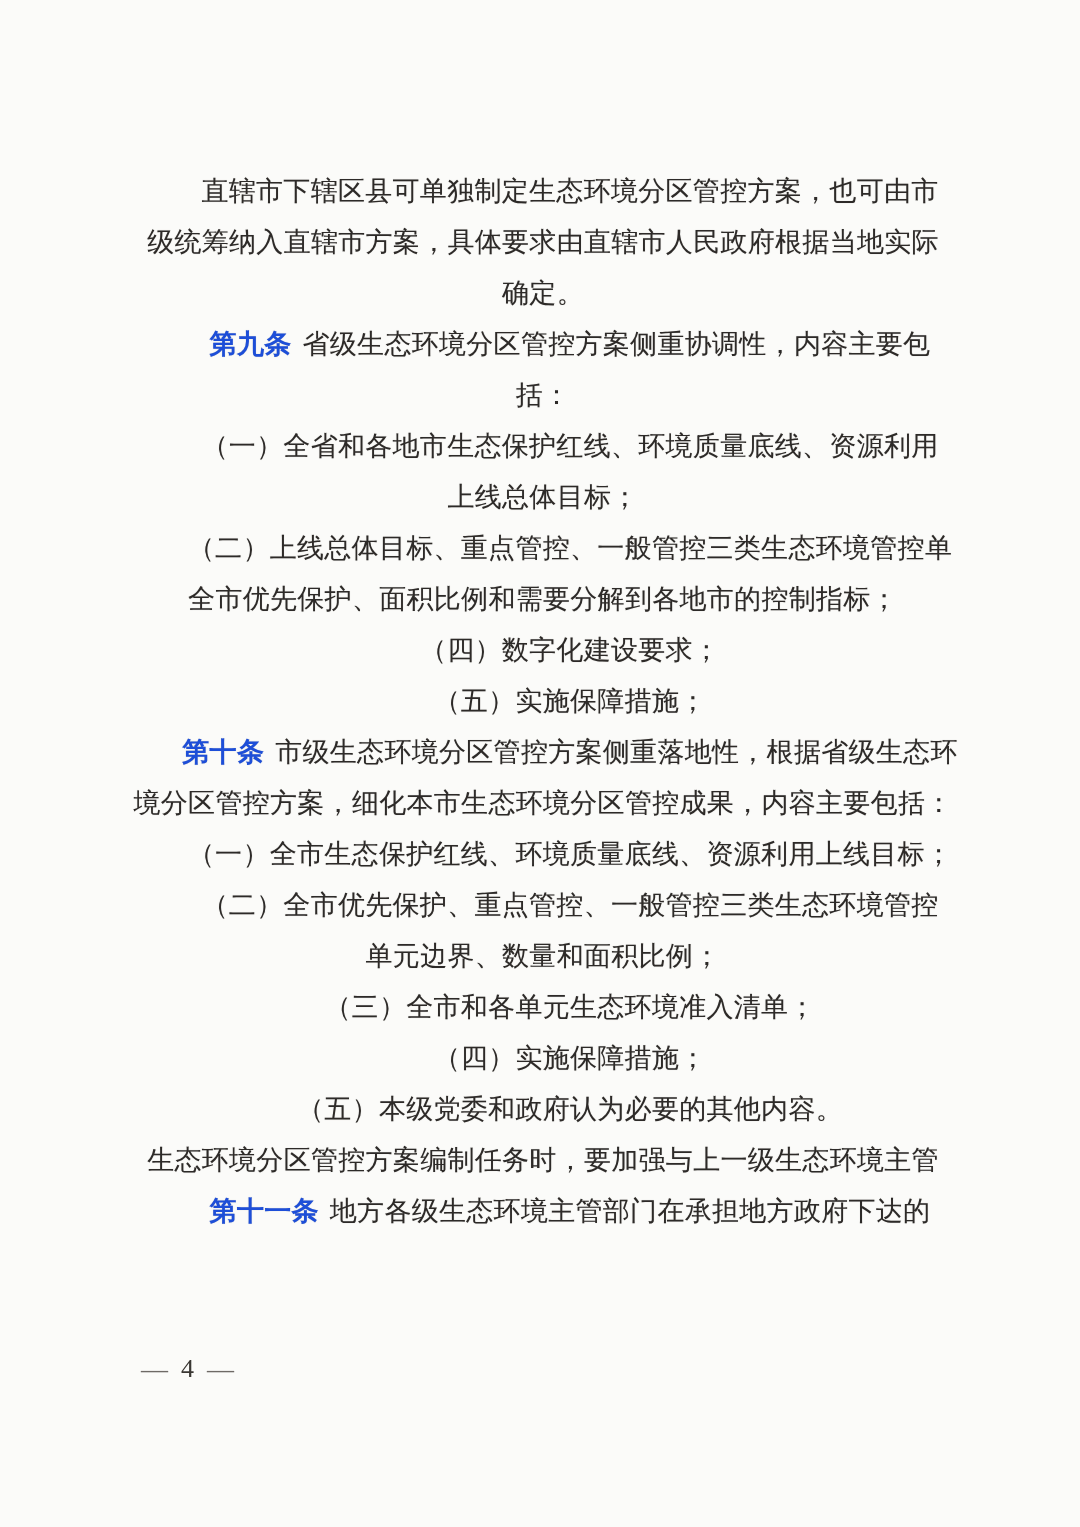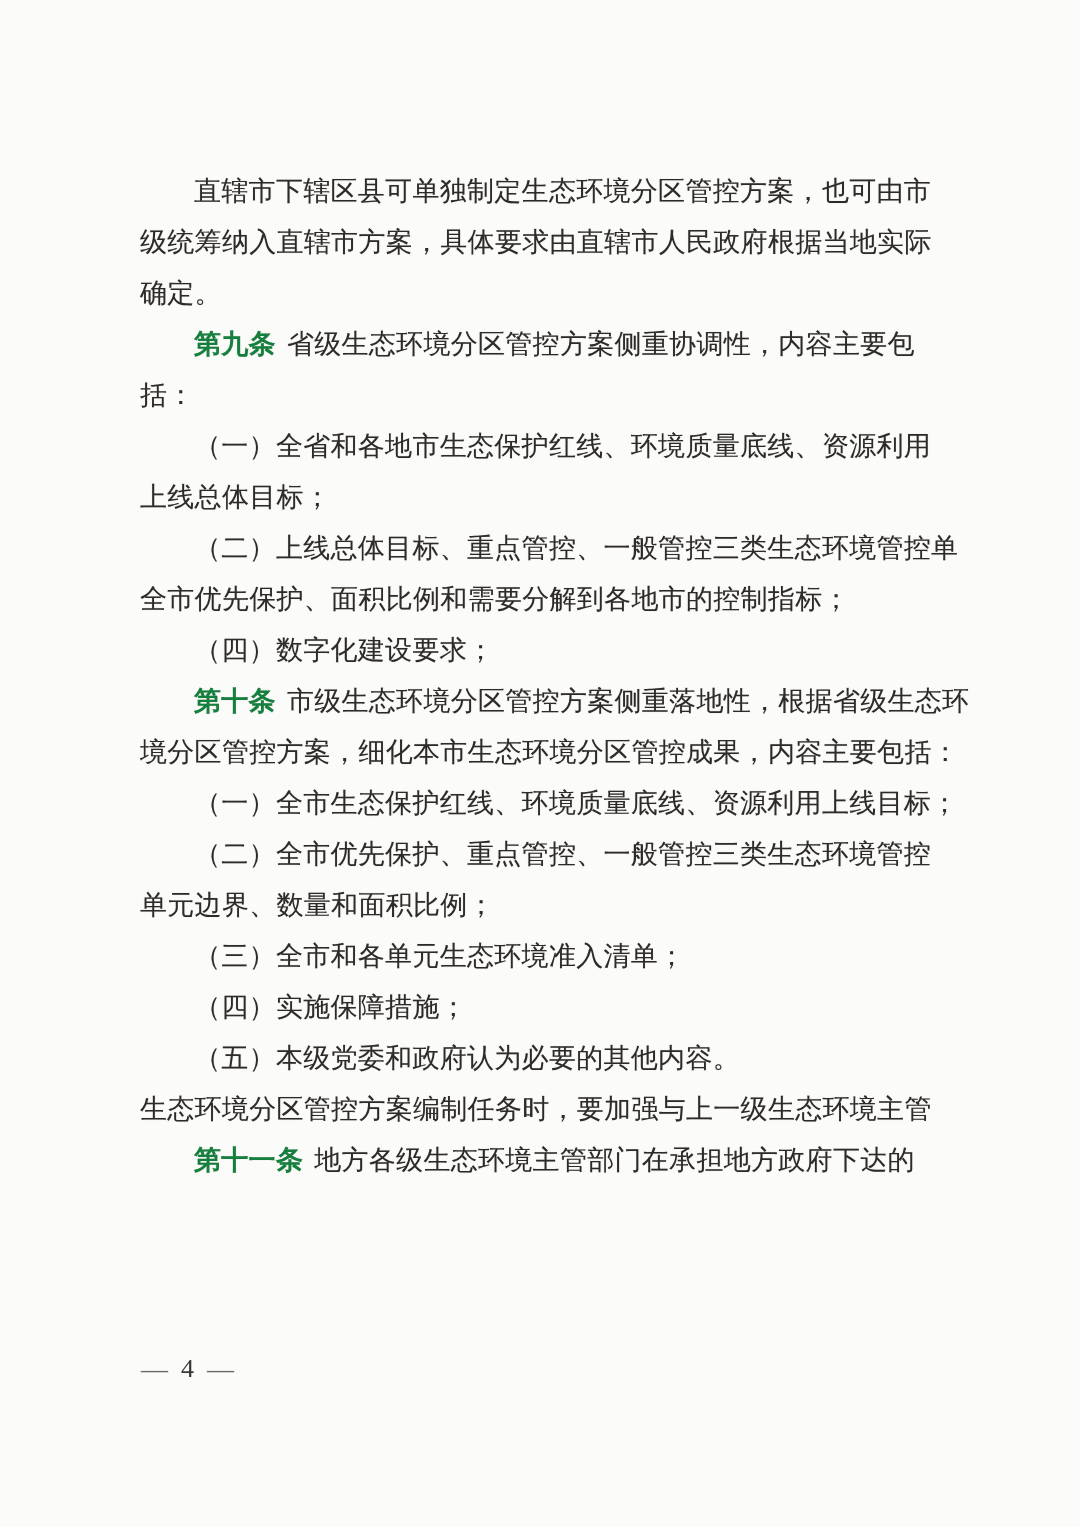--- a/index.html
+++ b/index.html
@@ -10,41 +10,42 @@
   .page {
     position: relative;
     width: 1080px;
     height: 1527px;
     background: #fbfbf9;
     overflow: hidden;
     font-family: "Liberation Serif", "DejaVu Serif", serif;
   }
   .doc-body {
     position: absolute;
-    left: 140px;
+    left: 128px;
     top: 166px;
     width: 830px;
+    text-align: center;
   }
   .doc-line {
     height: 51px;
     line-height: 51px;
     font-size: 27px;
     letter-spacing: 0.3px;
     color: #2d2a28;
     white-space: nowrap;
     text-shadow: 0 0 1px rgba(70, 64, 58, 0.28);
   }
   .doc-line.indent {
     text-indent: 54px;
   }
   .article-lead {
     font-weight: 700;
     font-family: "Liberation Sans", "DejaVu Sans", sans-serif;
     margin-right: 11px;
-    color: #15803d;
+    color: #1d4ed8;
   }
   .page-footer {
     position: absolute;
     left: 141px;
     top: 1349px;
     display: flex;
     align-items: center;
     gap: 13px;
     font-size: 27px;
     line-height: 40px;
@@ -67,20 +68,21 @@
       <div class="doc-line indent"><span>直辖市下辖区县可单独制定生态环境分区管控方案，也可由市</span></div>
       <div class="doc-line"><span>级统筹纳入直辖市方案，具体要求由直辖市人民政府根据当地实际</span></div>
       <div class="doc-line"><span>确定。</span></div>
       <div class="doc-line indent"><span class="article-lead">第九条</span><span>省级生态环境分区管控方案侧重协调性，内容主要包</span></div>
       <div class="doc-line"><span>括：</span></div>
       <div class="doc-line indent"><span>（一）全省和各地市生态保护红线、环境质量底线、资源利用</span></div>
       <div class="doc-line"><span>上线总体目标；</span></div>
       <div class="doc-line indent"><span>（二）上线总体目标、重点管控、一般管控三类生态环境管控单</span></div>
       <div class="doc-line"><span>全市优先保护、面积比例和需要分解到各地市的控制指标；</span></div>
       <div class="doc-line indent"><span>（四）数字化建设要求；</span></div>
+      <div class="doc-line indent"><span>（五）实施保障措施；</span></div>
       <div class="doc-line indent"><span class="article-lead">第十条</span><span>市级生态环境分区管控方案侧重落地性，根据省级生态环</span></div>
       <div class="doc-line"><span>境分区管控方案，细化本市生态环境分区管控成果，内容主要包括：</span></div>
       <div class="doc-line indent"><span>（一）全市生态保护红线、环境质量底线、资源利用上线目标；</span></div>
       <div class="doc-line indent"><span>（二）全市优先保护、重点管控、一般管控三类生态环境管控</span></div>
       <div class="doc-line"><span>单元边界、数量和面积比例；</span></div>
       <div class="doc-line indent"><span>（三）全市和各单元生态环境准入清单；</span></div>
       <div class="doc-line indent"><span>（四）实施保障措施；</span></div>
       <div class="doc-line indent"><span>（五）本级党委和政府认为必要的其他内容。</span></div>
       <div class="doc-line"><span>生态环境分区管控方案编制任务时，要加强与上一级生态环境主管</span></div>
       <div class="doc-line indent"><span class="article-lead">第十一条</span><span>地方各级生态环境主管部门在承担地方政府下达的</span></div>

